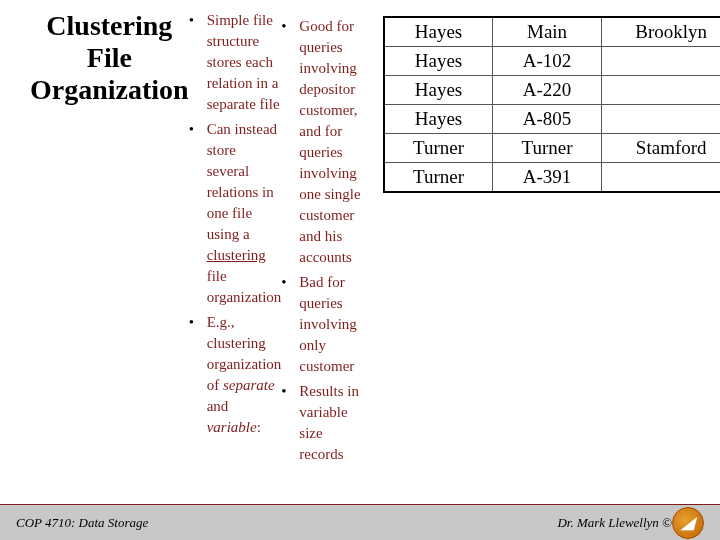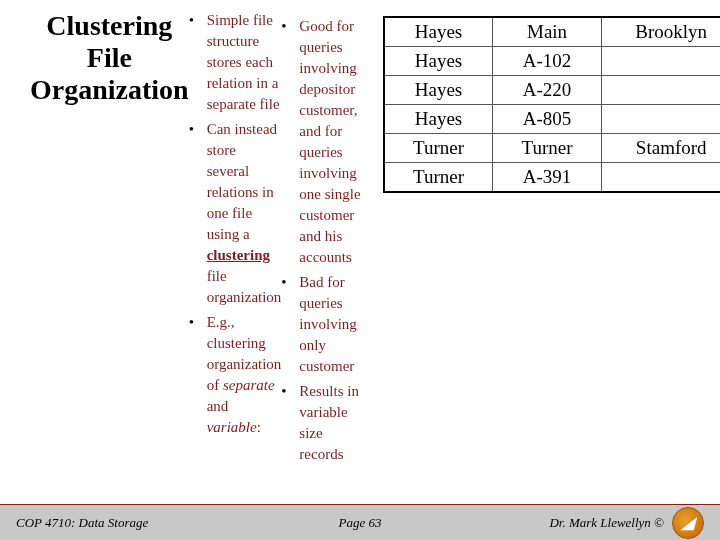--- a/index.html
+++ b/index.html
@@ -48,21 +48,21 @@
       padding-top: 0px;
     }
 
     .bullet-text {
       flex: 1;
       font-size: 15px;
       color: #7f1d1d;
     }
 
     .bold-underline {
-      font-weight: bold;
+      font-weight: normal;
       text-decoration: underline;
       margin-top: 48px;
     }
 
     .italic-text {
       font-style: italic;
     }
 
     .content-row {
       display: flex;
@@ -121,21 +121,20 @@
 
     .footer-center {
       text-align: center;
     }
 
     .footer-right {
       text-align: right;
       display: flex;
       align-items: center;
       justify-content: flex-end;
-      gap: 8px;
     }
 
     .logo-circle {
       width: 32px;
       height: 32px;
       background: radial-gradient(circle at 40% 40%, #e8a030, #c06000);
       border-radius: 50%;
       display: inline-flex;
       align-items: center;
       justify-content: center;
@@ -226,18 +225,17 @@
             </tr>
           </tbody>
       </table>
     </div>
   </div>
 
 </div>
 
 <div class="footer">
   <span class="footer-left">COP 4710: Data Storage</span>
-  <span class="footer-center">Page 63</span>
   <span class="footer-right">
     <span>Dr. Mark Llewellyn ©</span>
     <span class="logo-circle">◢</span>
   </span>
 </div>
 
 </body></html>

